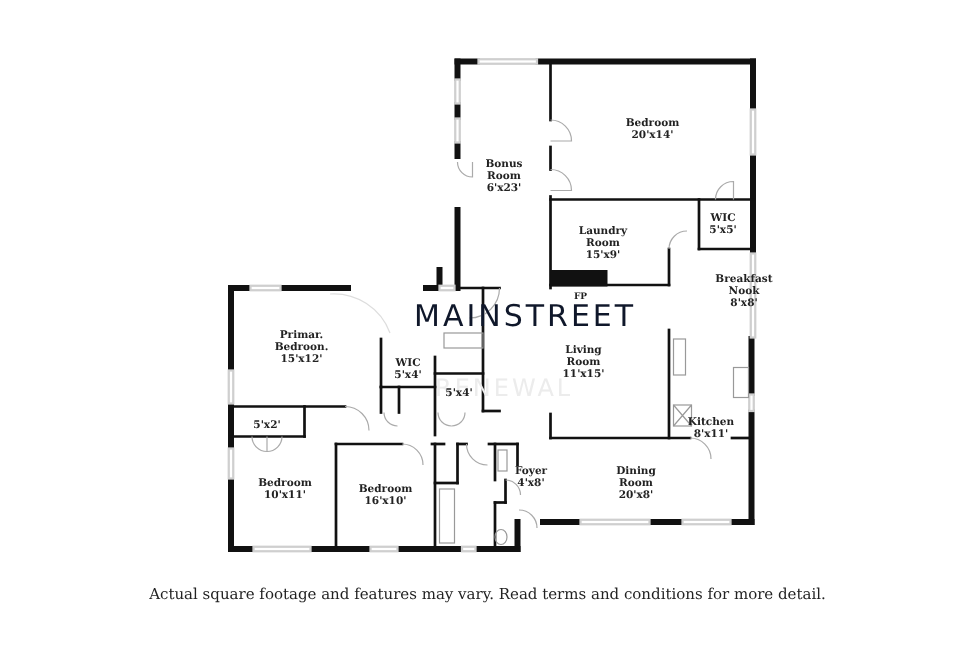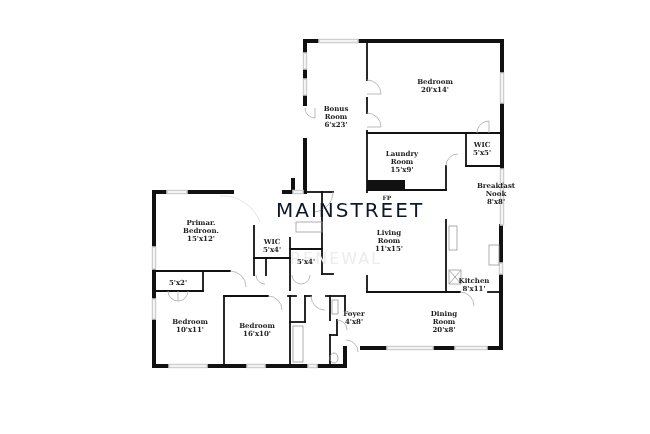--- a/index.html
+++ b/index.html
@@ -202,20 +202,21 @@
     <span>10'x11'</span>
 </div>
 <div class="lbl" style="left:257px;top:322px;">
   <span>Bedroom</span>
     <span>16'x10'</span>
 </div>
 <div class="lbl" style="left:354px;top:310px;">
   <span>Foyer</span>
     <span>4'x8'</span>
 </div>
-<div class="lbl" style="left:444px;top:310px;">
+<div class="lbl" style="left:424px;top:310px;">
   <span>Dining</span>
     <span>Room</span>
     <span>20'x8'</span>
 </div>
 
 <div id="disclaimer">
+  <span>Actual square footage and features may vary. Read terms and conditions for more detail.</span>
 </div>
 
 </body></html>

